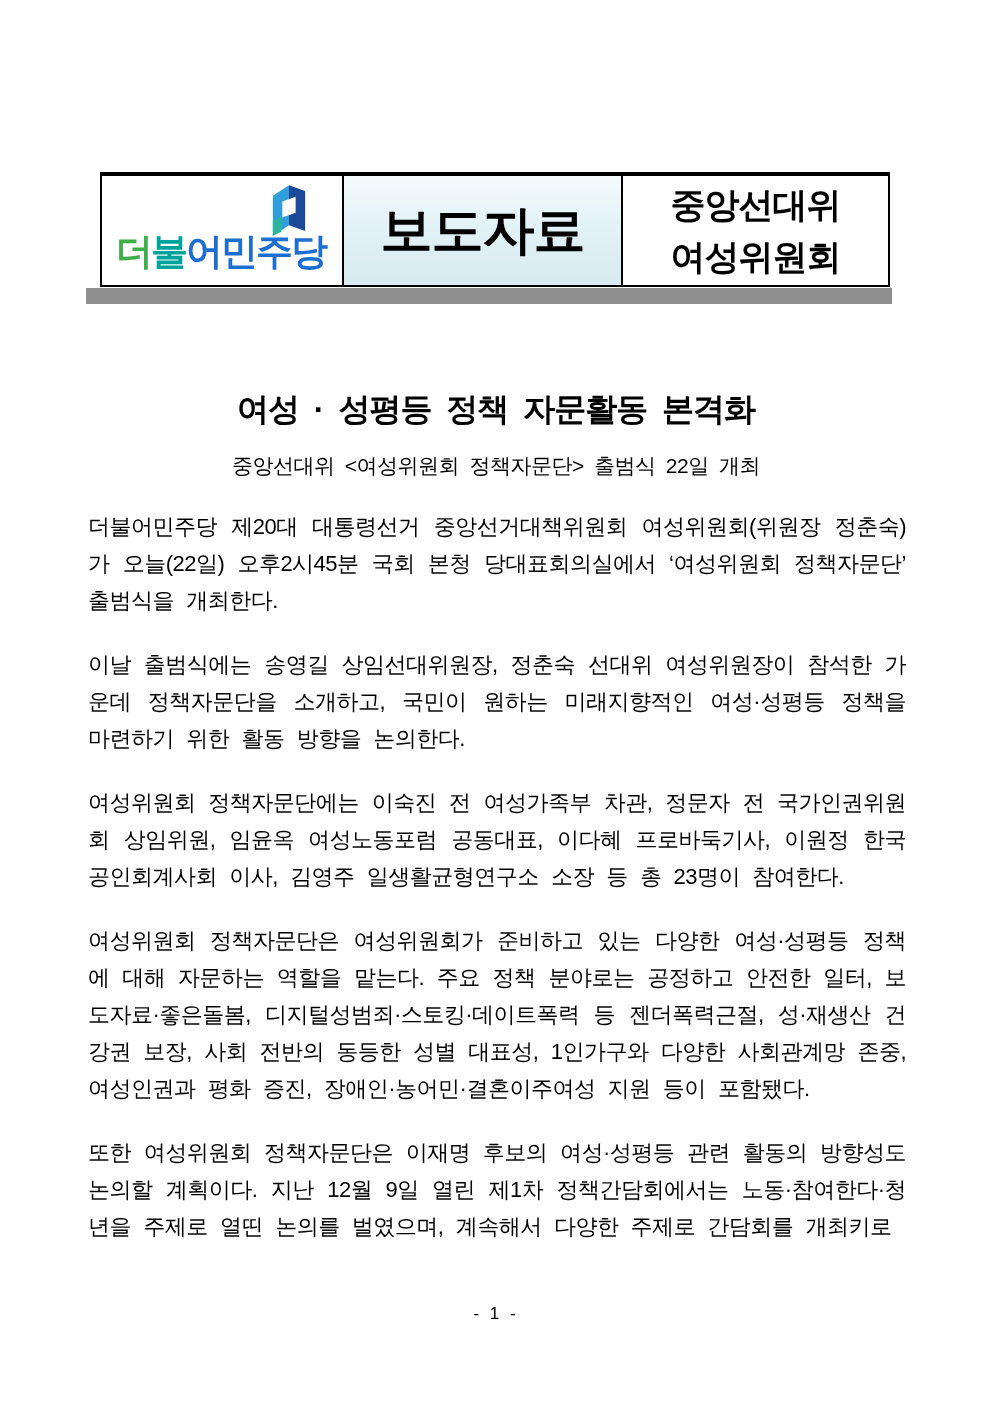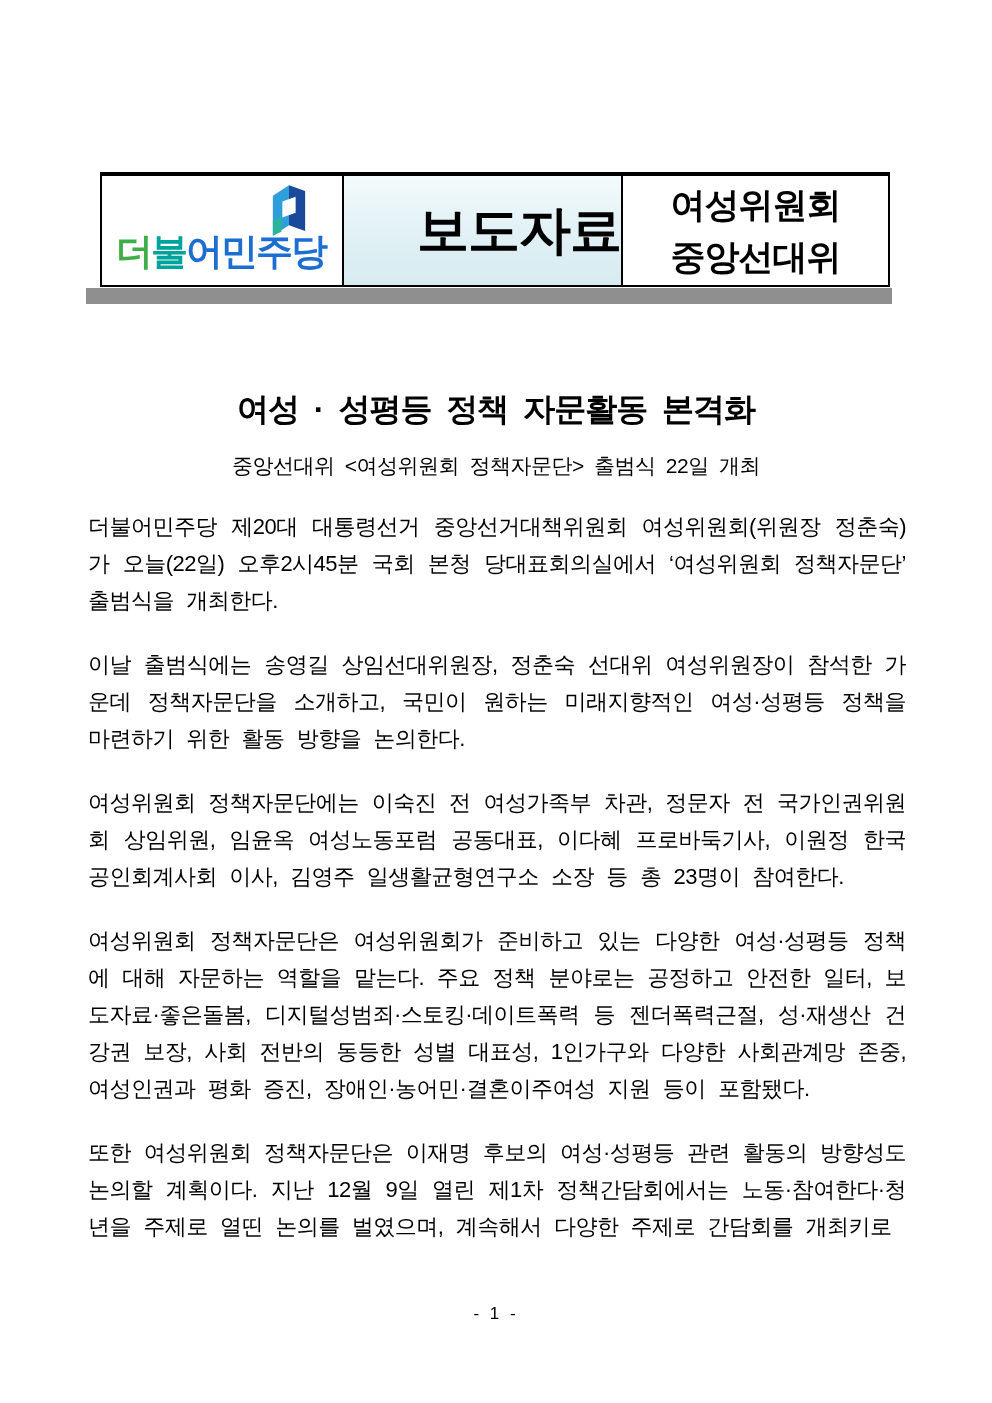--- a/index.html
+++ b/index.html
@@ -43,21 +43,21 @@
     left: 168px; top: 6px;
     width: 38px; height: 56px;
   }
   .cell-press {
     width: 281px;
     border-left: 2px solid #000;
     border-right: 2px solid #000;
     background: linear-gradient(180deg, #f4fbfc 0%, #e3f2f6 45%, #d6ebf1 100%);
     display: flex;
     align-items: center;
-    justify-content: flex-end;
+    justify-content: center;
   }
   .press-label {
     font-size: 52px;
     font-weight: bold;
     letter-spacing: -1px;
     color: #000;
   }
   .cell-org {
     flex: 1;
     background: #fff;
@@ -158,22 +158,22 @@
       <div class="logo-text">
         <span style="color: rgb(63, 174, 73);">더</span><span style="color: rgb(0, 163, 155);">불</span><span style="color: rgb(28, 111, 209);">어</span><span style="color: rgb(28, 111, 209);">민</span><span style="color: rgb(28, 111, 209);">주</span><span style="color: rgb(28, 111, 209);">당</span>
       </div>
     </div>
 
     <div class="cell-press">
       <span class="press-label">보도자료</span>
     </div>
 
     <div class="cell-org">
+      <span class="org-line">중앙선대위</span>
       <span class="org-line">여성위원회</span>
-      <span class="org-line">중앙선대위</span>
     </div>
 
   </div>
 
   <div class="gray-bar"></div>
 
 
   <div class="doc-title">여성 · 성평등 정책 자문활동 본격화</div>
   <div class="doc-subtitle">중앙선대위 &lt;여성위원회 정책자문단&gt; 출범식 22일 개최</div>
 

